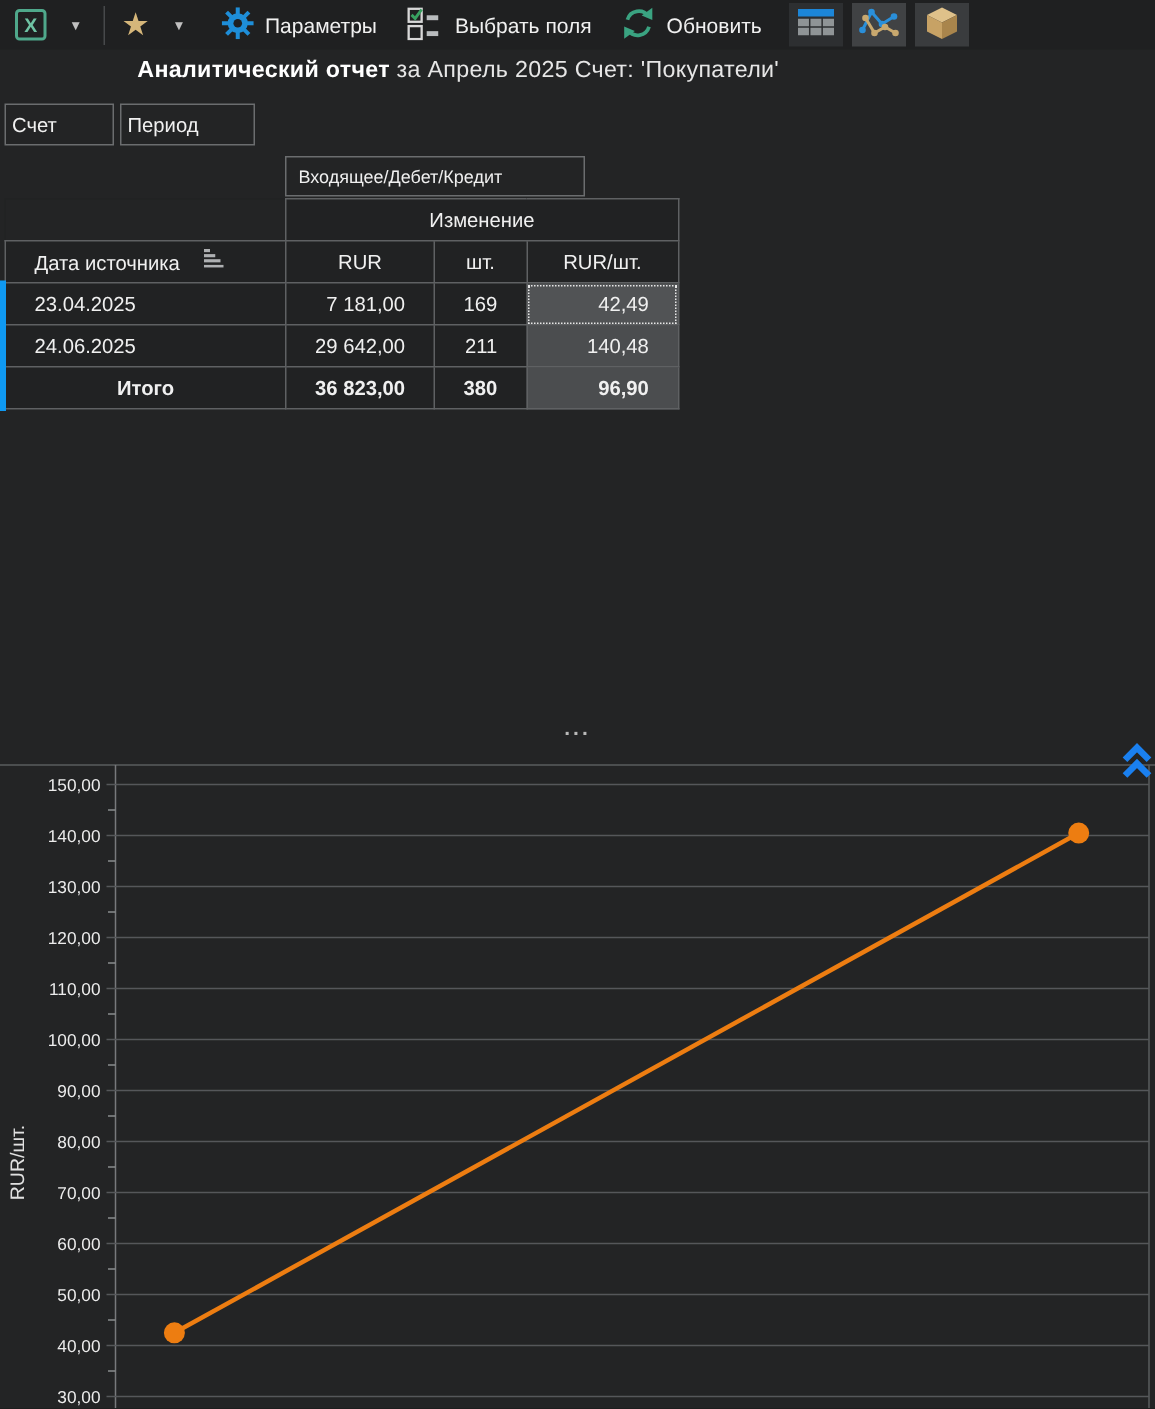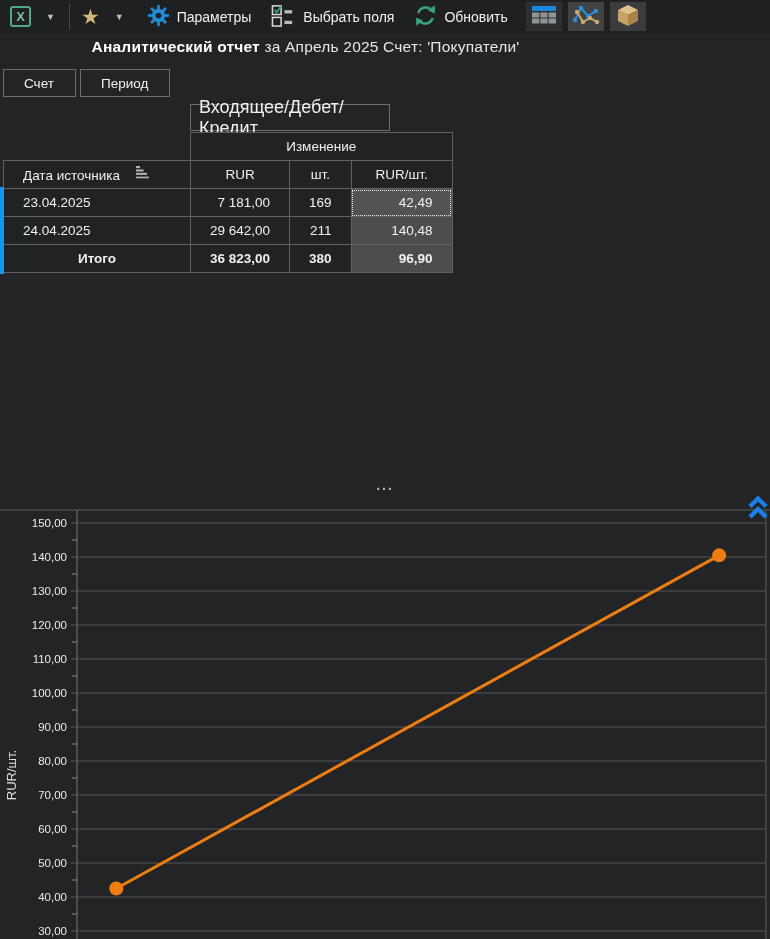--- a/index.html
+++ b/index.html
@@ -29,27 +29,27 @@
   .view-chart { background:#404244; margin-left:6px; }
   .view-cube  { background:#3a3c3e; margin-left:6px; }
   
   .title-row { position:absolute; top:38px; left:0; width:611px; text-align:center;
     font-size:15.5px; letter-spacing:.2px; }
   .title-bold { font-weight:bold; color:#ffffff; }
   .title-rest { color:#e6e6e6; }
   
   .chip { position:absolute; top:69px; height:28px; border:1px solid #6b6d6f;
     background:#232425; color:#f0f0f0; font-size:13.5px;
-    display:flex; align-items:center; padding-left:20px; }
+    display:flex; align-items:center; padding-left:4px; }
   .chip-schet { left:3px; width:73px; }
   .chip-period { left:80px; width:90px; }
   
   .colgroup-box { position:absolute; left:190px; top:104px; width:200px; height:27px;
     border:1px solid #6b6d6f; display:flex; align-items:center; padding-left:8px;
-    font-size:18px; background:#232425; }
+    font-size:12px; background:#232425; }
   table.pivot { position:absolute; left:3px; top:132px; border-collapse:collapse;
     font-size:13.5px; background:#212223; }
   table.pivot td { border:1px solid #5f6163; height:28px; padding:0 19px;
     white-space:nowrap; color:#f0f0f0; }
   table.pivot td.noborder { border:none; background:#232425; }
   td.c-label { width:187px; }
   td.c-rur   { width:80px;  text-align:right; }
   td.c-qty   { width:50px;  text-align:right; }
   td.c-per   { width:101px; text-align:right; }
   td.hdr     { text-align:center; }
@@ -221,21 +221,21 @@
       <td class="c-qty hdr">шт.</td>
       <td class="c-per hdr">RUR/шт.</td>
     </tr>
     <tr>
       <td class="c-label">23.04.2025</td>
       <td class="c-rur">7 181,00</td>
       <td class="c-qty">169</td>
       <td class="c-per sel">42,49</td>
     </tr>
     <tr>
-      <td class="c-label">24.04.2025</td>
+      <td class="c-label">24.06.2025</td>
       <td class="c-rur">29 642,00</td>
       <td class="c-qty">211</td>
       <td class="c-per gray">140,48</td>
     </tr>
     <tr class="total">
       <td class="c-label">Итого</td>
       <td class="c-rur">36 823,00</td>
       <td class="c-qty">380</td>
       <td class="c-per gray">96,90</td>
     </tr>

